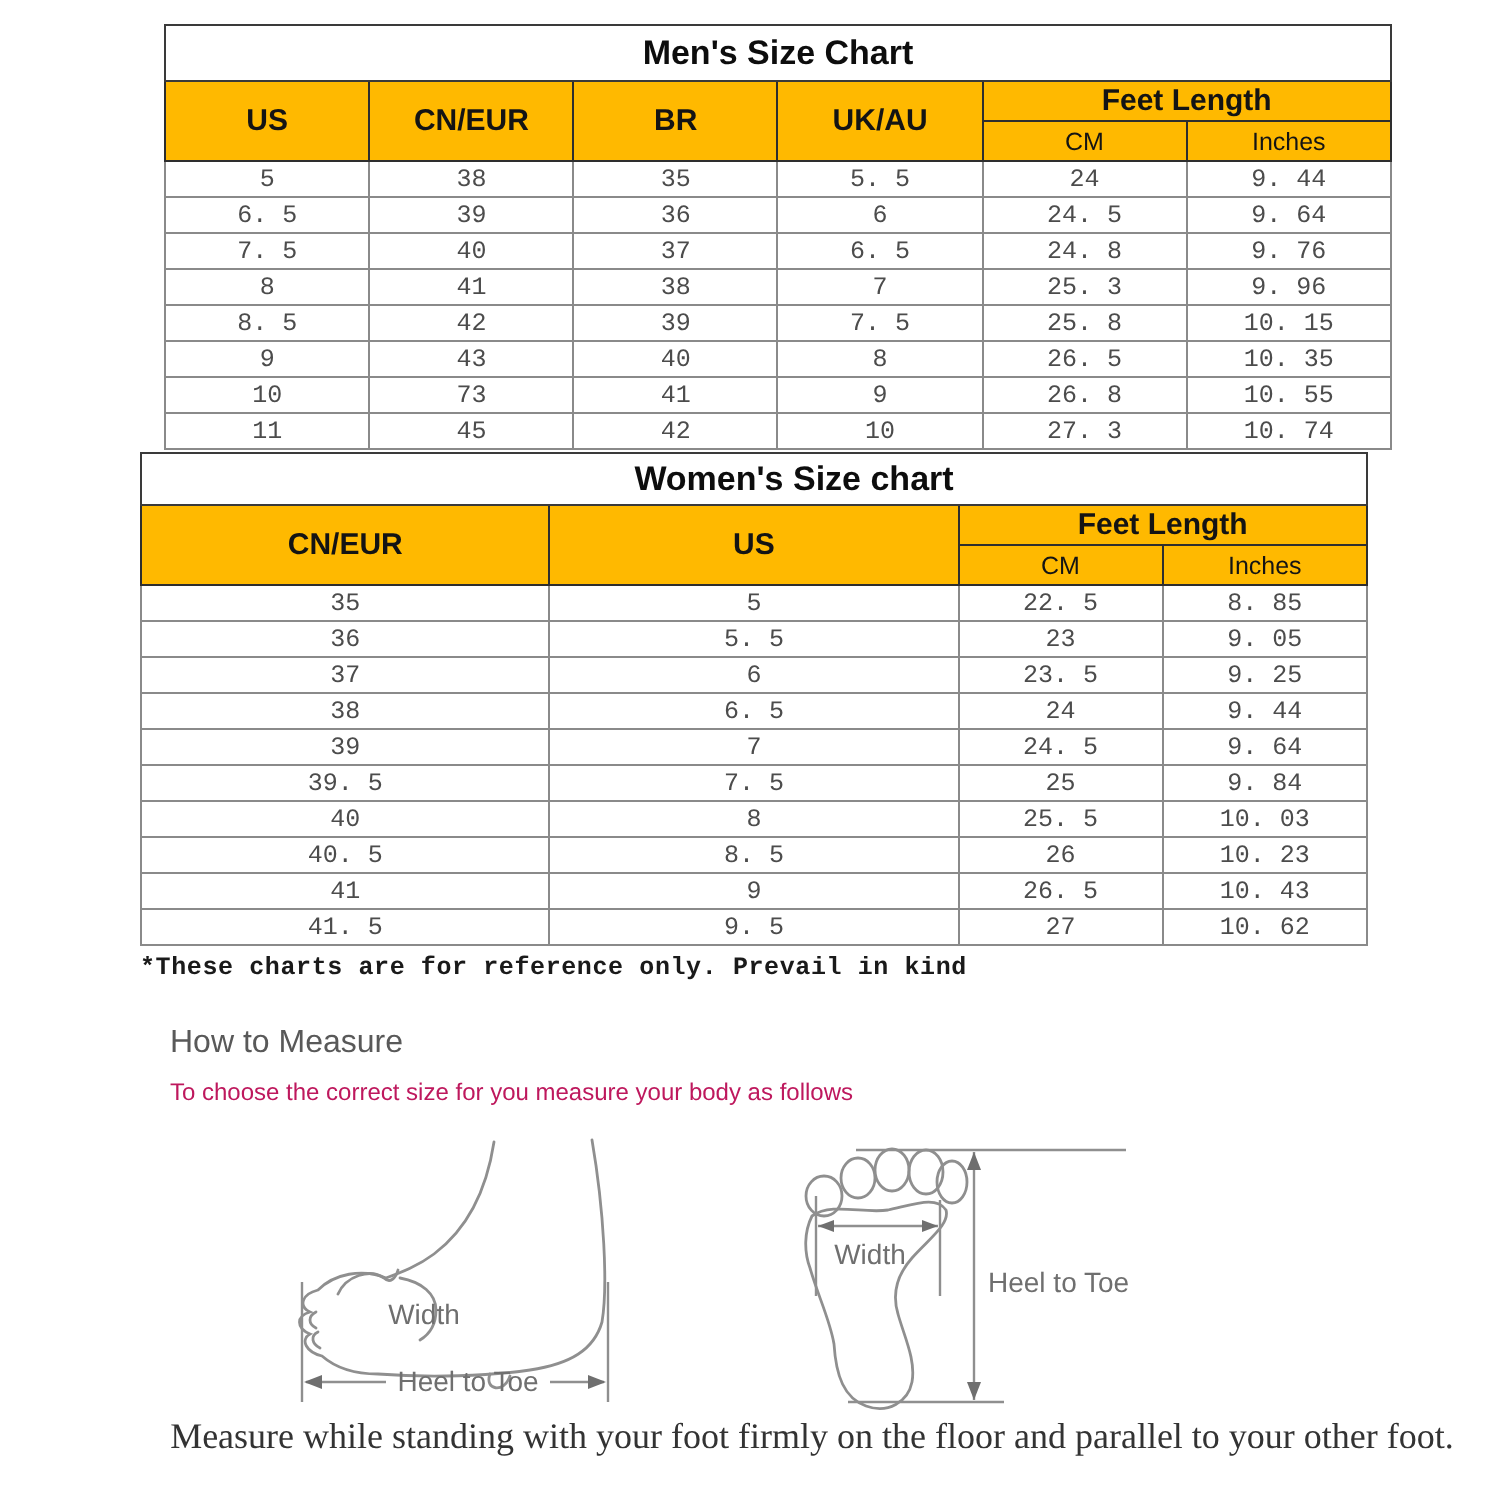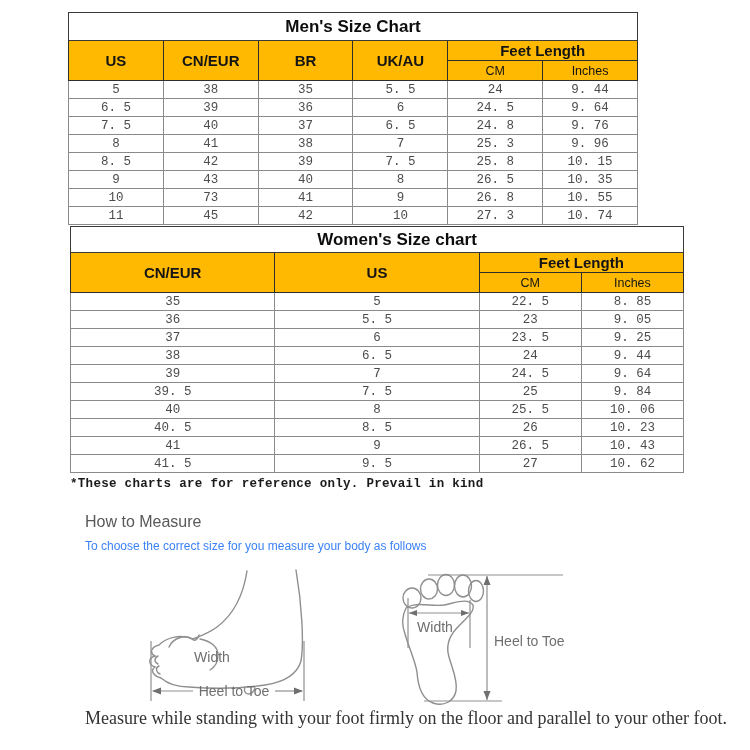--- a/index.html
+++ b/index.html
@@ -33,36 +33,36 @@
   }
 
   
   .notes {
     font-family:"Liberation Mono", monospace; font-weight:bold;
     font-size:12.5px; color:#1a1a1a; line-height:17px; letter-spacing:0.3px;
     white-space:nowrap;
   }
 
   .howto-heading { font-size:16px; color:#595959;text-align:center; }
-  .howto-sub { font-size:12px; color:#3b82f6; }
+  .howto-sub { font-size:12px; color:#be185d; }
   .caption { font-size:18px; color:#333333; text-align:center;font-family:Liberation Serif, serif; }
 
   
   .diagram { display:block; }
   .diagram path, .diagram ellipse { fill:none; stroke:#8f8f8f; stroke-width:1.4; stroke-linecap:round; }
   .diagram line { stroke:#8f8f8f; stroke-width:1.2; }
   .diagram polygon { fill:#6f6f6f; stroke:none; }
   .diagram text { font-family:"Liberation Sans", sans-serif; font-size:14px; fill:#6f6f6f; }
 </style>
 </head>
 <body>
 
 <div class="page">
 
-  <div class="abs" style="top:12px;left:68px;width:570px;">
+  <div class="abs" style="top:12px;left:82px;width:614px;">
     <table class="size-table men">
       <colgroup>
           <col>
           <col>
           <col>
           <col>
           <col>
           <col>
         </colgroup>
       <thead>
@@ -223,21 +223,21 @@
             <td colspan="2">39. 5</td>
             <td colspan="2">7. 5</td>
             <td>25</td>
             <td>9. 84</td>
           </tr>
 
           <tr>
             <td colspan="2">40</td>
             <td colspan="2">8</td>
             <td>25. 5</td>
-            <td>10. 06</td>
+            <td>10. 03</td>
           </tr>
 
           <tr>
             <td colspan="2">40. 5</td>
             <td colspan="2">8. 5</td>
             <td>26</td>
             <td>10. 23</td>
           </tr>
 
           <tr>

